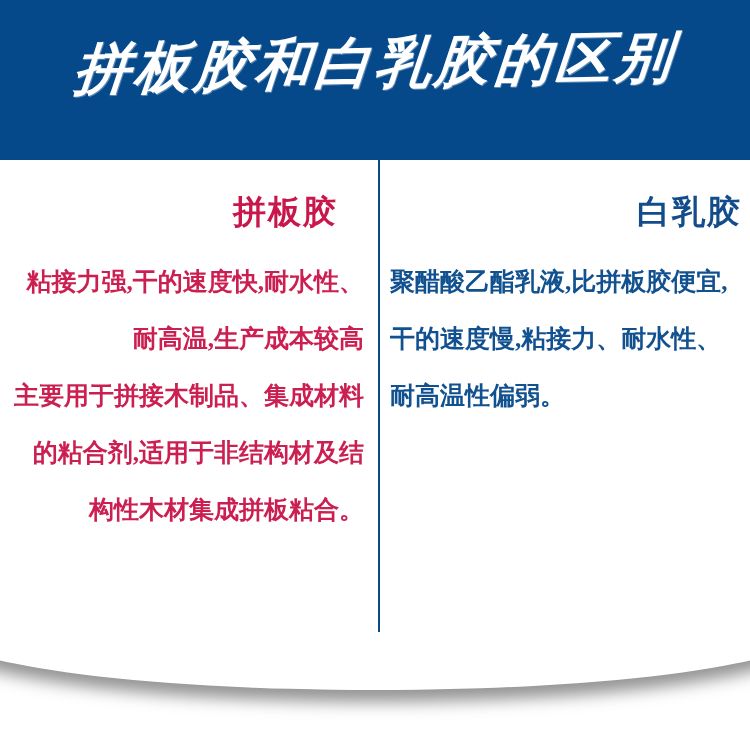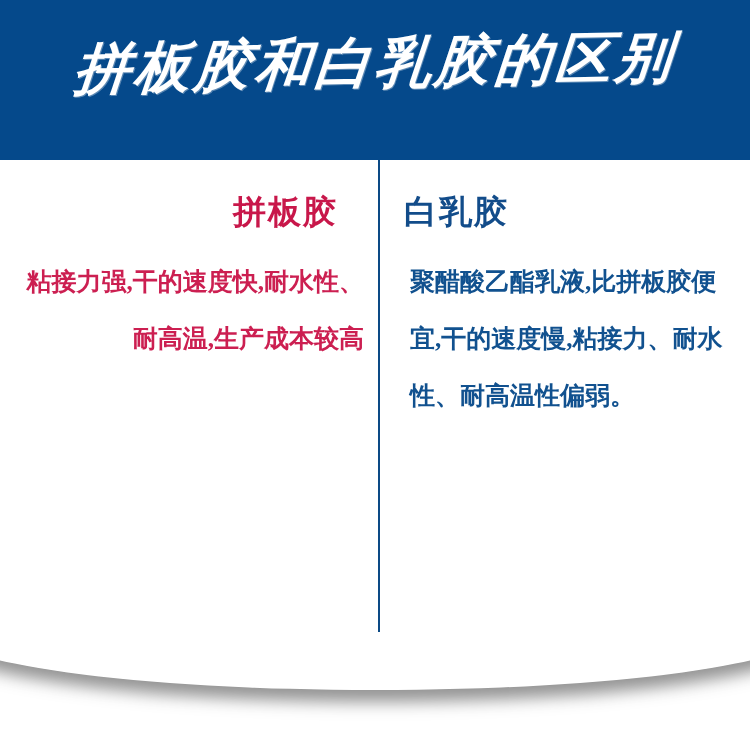--- a/index.html
+++ b/index.html
@@ -94,39 +94,39 @@
     white-space: nowrap;
   }
   .col-left .col-head {
     margin-top: 36px;
     text-align: right;
     padding-right: 26px;
     color: #c8174a;
   }
   .col-right .col-head {
     margin-top: 36px;
-    text-align: left;
+    text-align: right;
     padding-left: 14px;
     color: #124c8a;
   }
 
   .para {
     font-family: "Liberation Serif", "DejaVu Serif", serif;
     font-size: 25px;
     font-weight: 700;
     line-height: 57px;
     letter-spacing: 0px;
     margin: 0;
     word-break: break-all;
   }
   .col-left .para { color: #cc1f51; text-align: right; }
   .col-right .para { color: #11518f; }
 
   .col-left .para-1 { margin-top: 24px; }
-  .col-right .para-1 { margin-top: 24px; margin-left: 20px; }
+  .col-right .para-1 { margin-top: 24px; }
 
   
   .shadow-wrap {
     position: absolute;
     left: 0;
     top: 632px;
     width: 750px;
     height: 106px;
     overflow: hidden;
     background: #ffffff;
@@ -151,20 +151,21 @@
     <div class="banner-title">拼板胶和白乳胶的区别</div>
   </div>
 
   <div class="content">
 
     <div class="divider"></div>
 
     <div class="col col-left">
       <div class="col-head">拼板胶</div>
       <p class="para para-1">粘接力强,干的速度快,耐水性、耐高温,生产成本较高</p>
+      <p class="para para-2">主要用于拼接木制品、集成材料的粘合剂,适用于非结构材及结构性木材集成拼板粘合。</p>
     </div>
 
     <div class="col col-right">
       <div class="col-head">白乳胶</div>
       <p class="para para-1">聚醋酸乙酯乳液,比拼板胶便宜,干的速度慢,粘接力、耐水性、耐高温性偏弱。</p>
     </div>
 
   </div>
 
   <div class="shadow-wrap">

